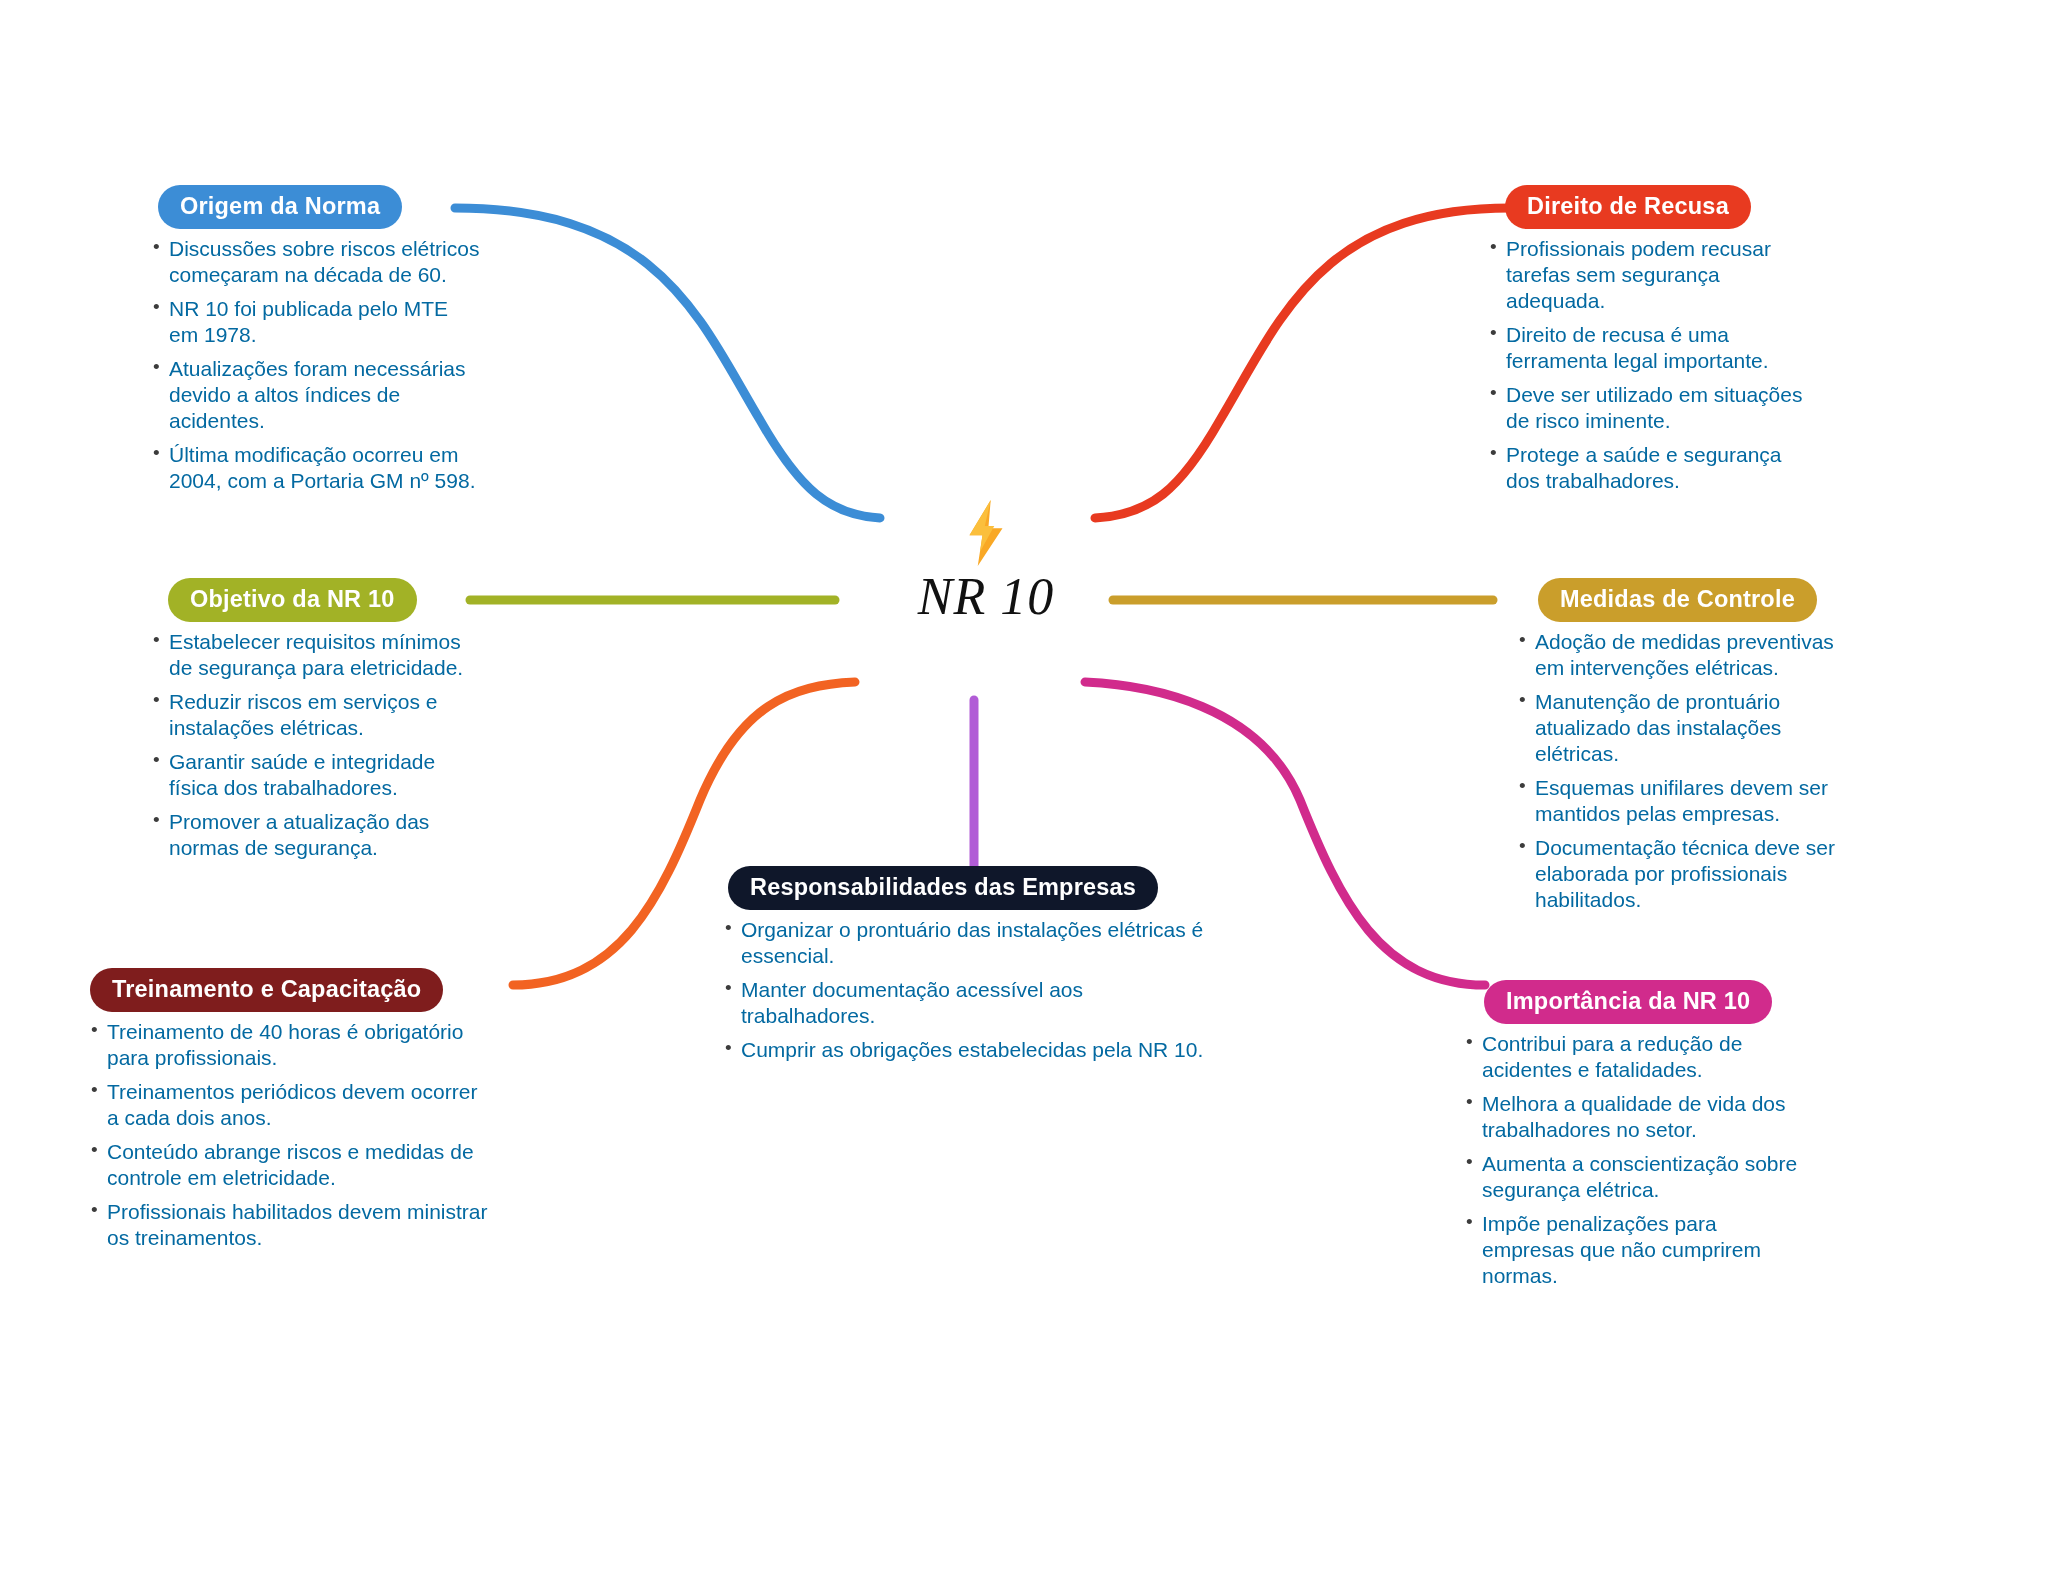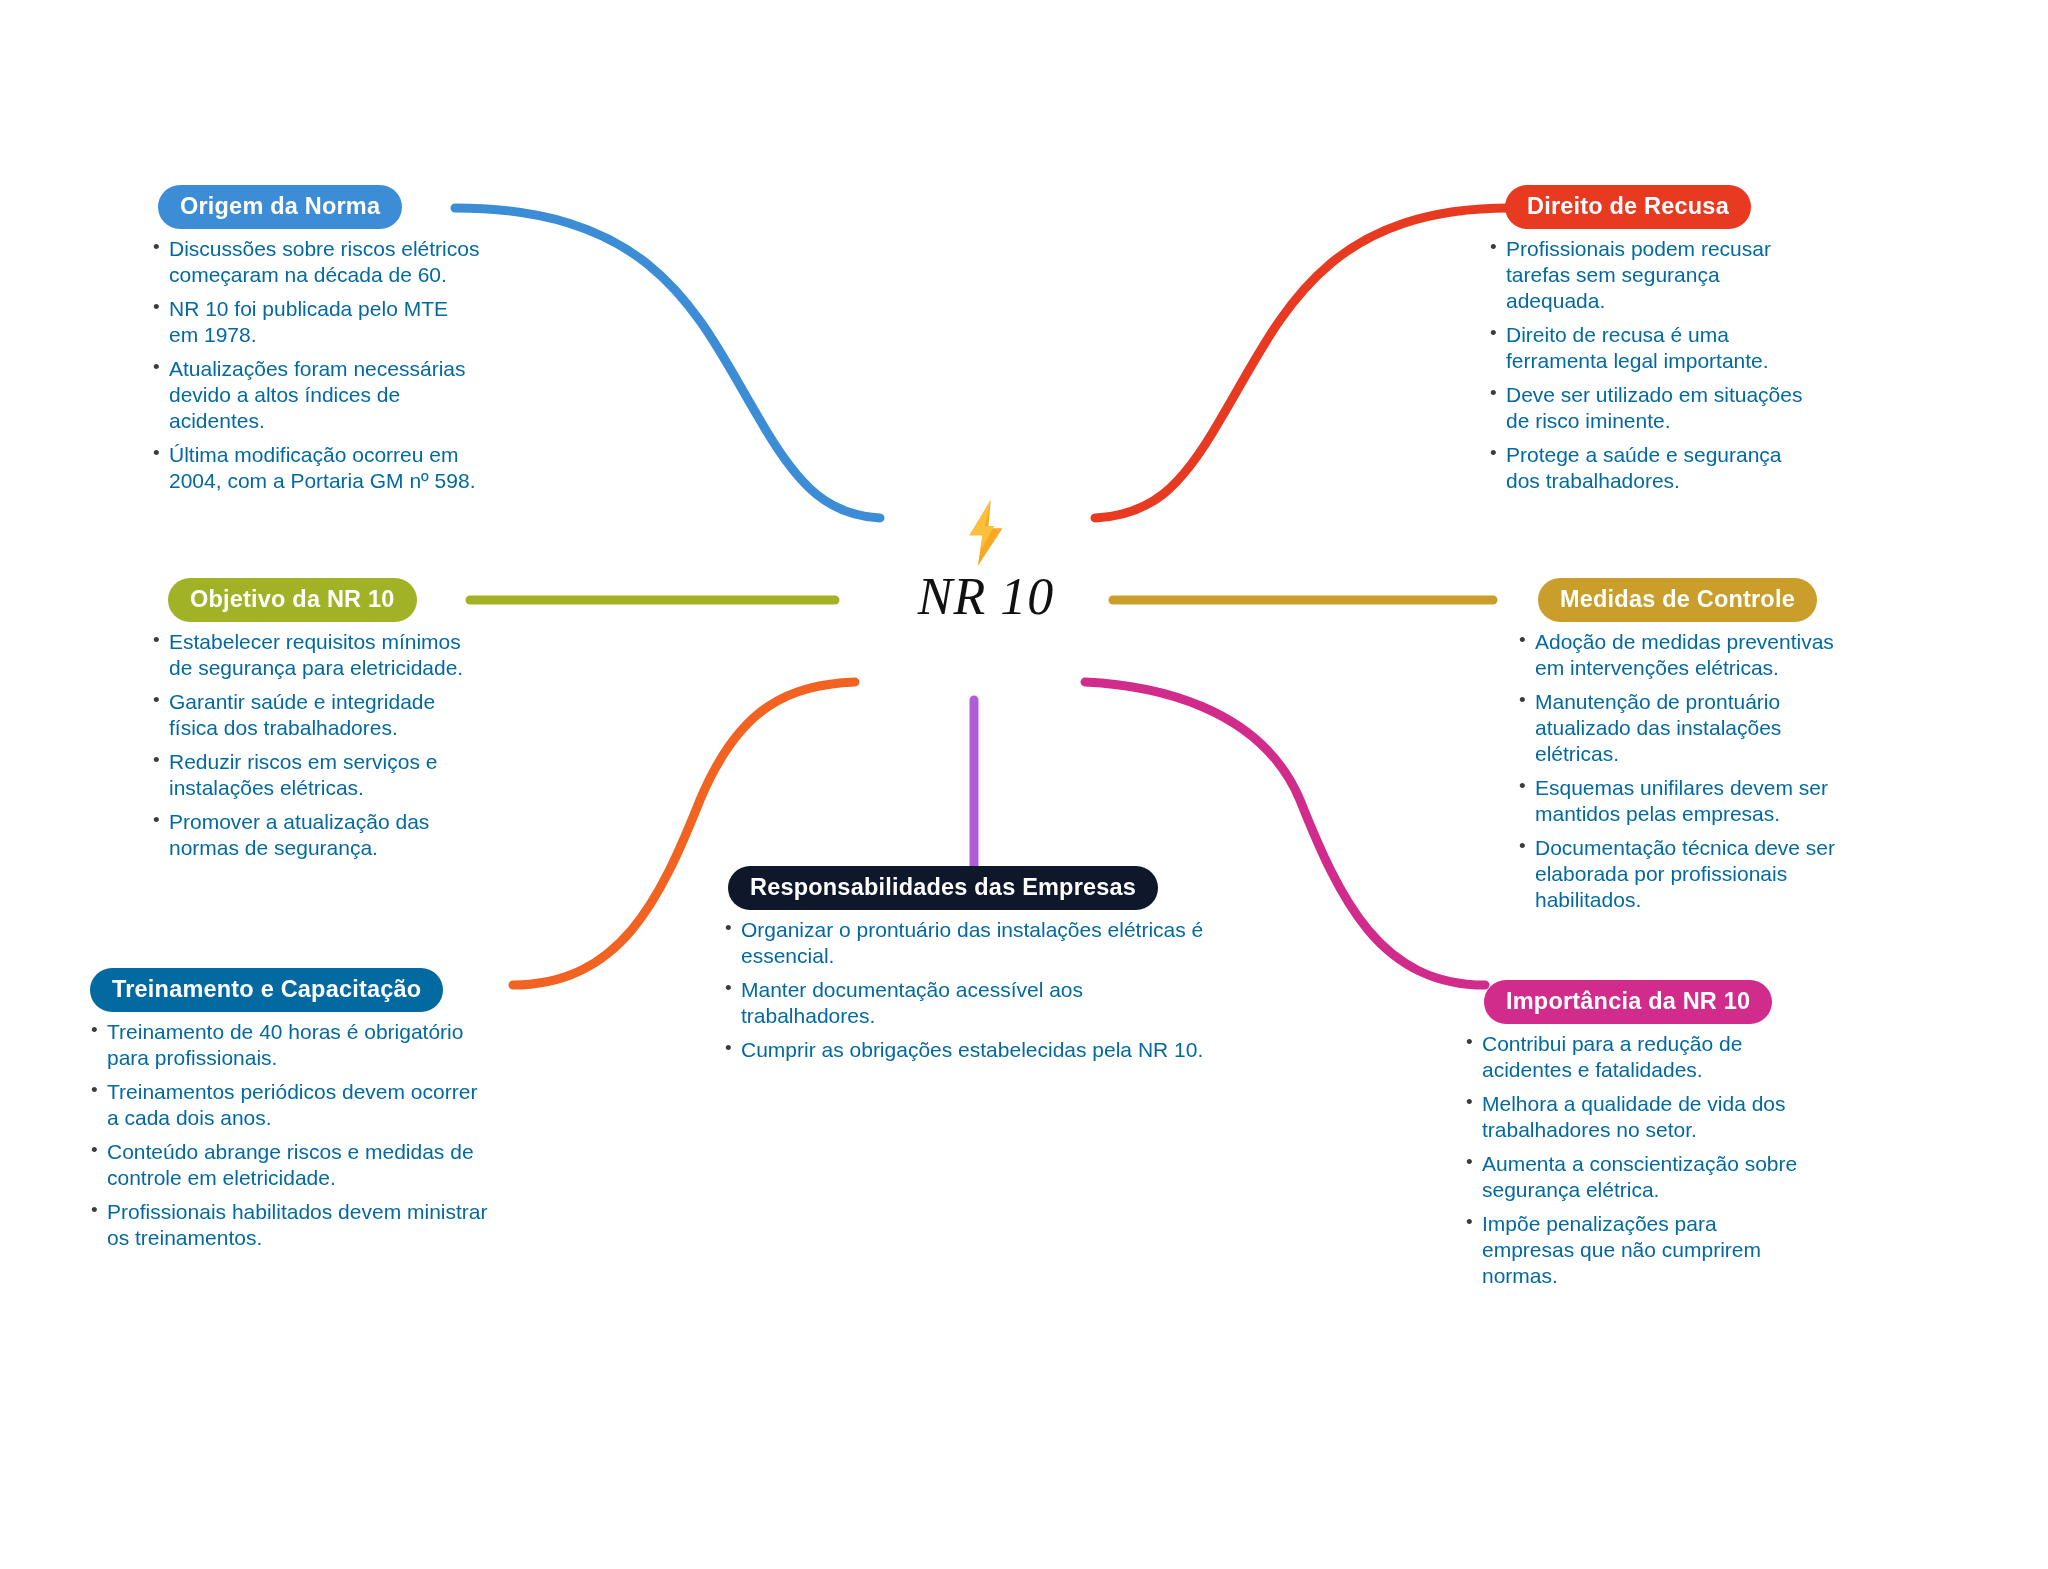--- a/index.html
+++ b/index.html
@@ -128,38 +128,38 @@
       <li>Direito de recusa é uma ferramenta legal importante.</li>
       <li>Deve ser utilizado em situações de risco iminente.</li>
       <li>Protege a saúde e segurança dos trabalhadores.</li>
     </ul>
   </div>
 
   <div class="branch" id="b-objetivo">
     <span class="pill" style="background: rgb(162, 178, 38);">Objetivo da NR 10</span>
     <ul class="bullets">
       <li>Estabelecer requisitos mínimos de segurança para eletricidade.</li>
+      <li>Reduzir riscos em serviços e instalações elétricas.</li>
       <li>Garantir saúde e integridade física dos trabalhadores.</li>
-      <li>Reduzir riscos em serviços e instalações elétricas.</li>
       <li>Promover a atualização das normas de segurança.</li>
     </ul>
   </div>
 
   <div class="branch" id="b-medidas">
     <span class="pill" style="background: rgb(202, 158, 43);">Medidas de Controle</span>
     <ul class="bullets">
       <li>Adoção de medidas preventivas em intervenções elétricas.</li>
       <li>Manutenção de prontuário atualizado das instalações elétricas.</li>
       <li>Esquemas unifilares devem ser mantidos pelas empresas.</li>
       <li>Documentação técnica deve ser elaborada por profissionais habilitados.</li>
     </ul>
   </div>
 
   <div class="branch" id="b-treinamento">
-    <span class="pill" style="background: #0369a1;">Treinamento e Capacitação</span>
+    <span class="pill" style="background: #7f1d1d;">Treinamento e Capacitação</span>
     <ul class="bullets">
       <li>Treinamento de 40 horas é obrigatório para profissionais.</li>
       <li>Treinamentos periódicos devem ocorrer a cada dois anos.</li>
       <li>Conteúdo abrange riscos e medidas de controle em eletricidade.</li>
       <li>Profissionais habilitados devem ministrar os treinamentos.</li>
     </ul>
   </div>
 
   <div class="branch" id="b-responsa">
     <span class="pill" style="background: #0f172a;">Responsabilidades das Empresas</span>

